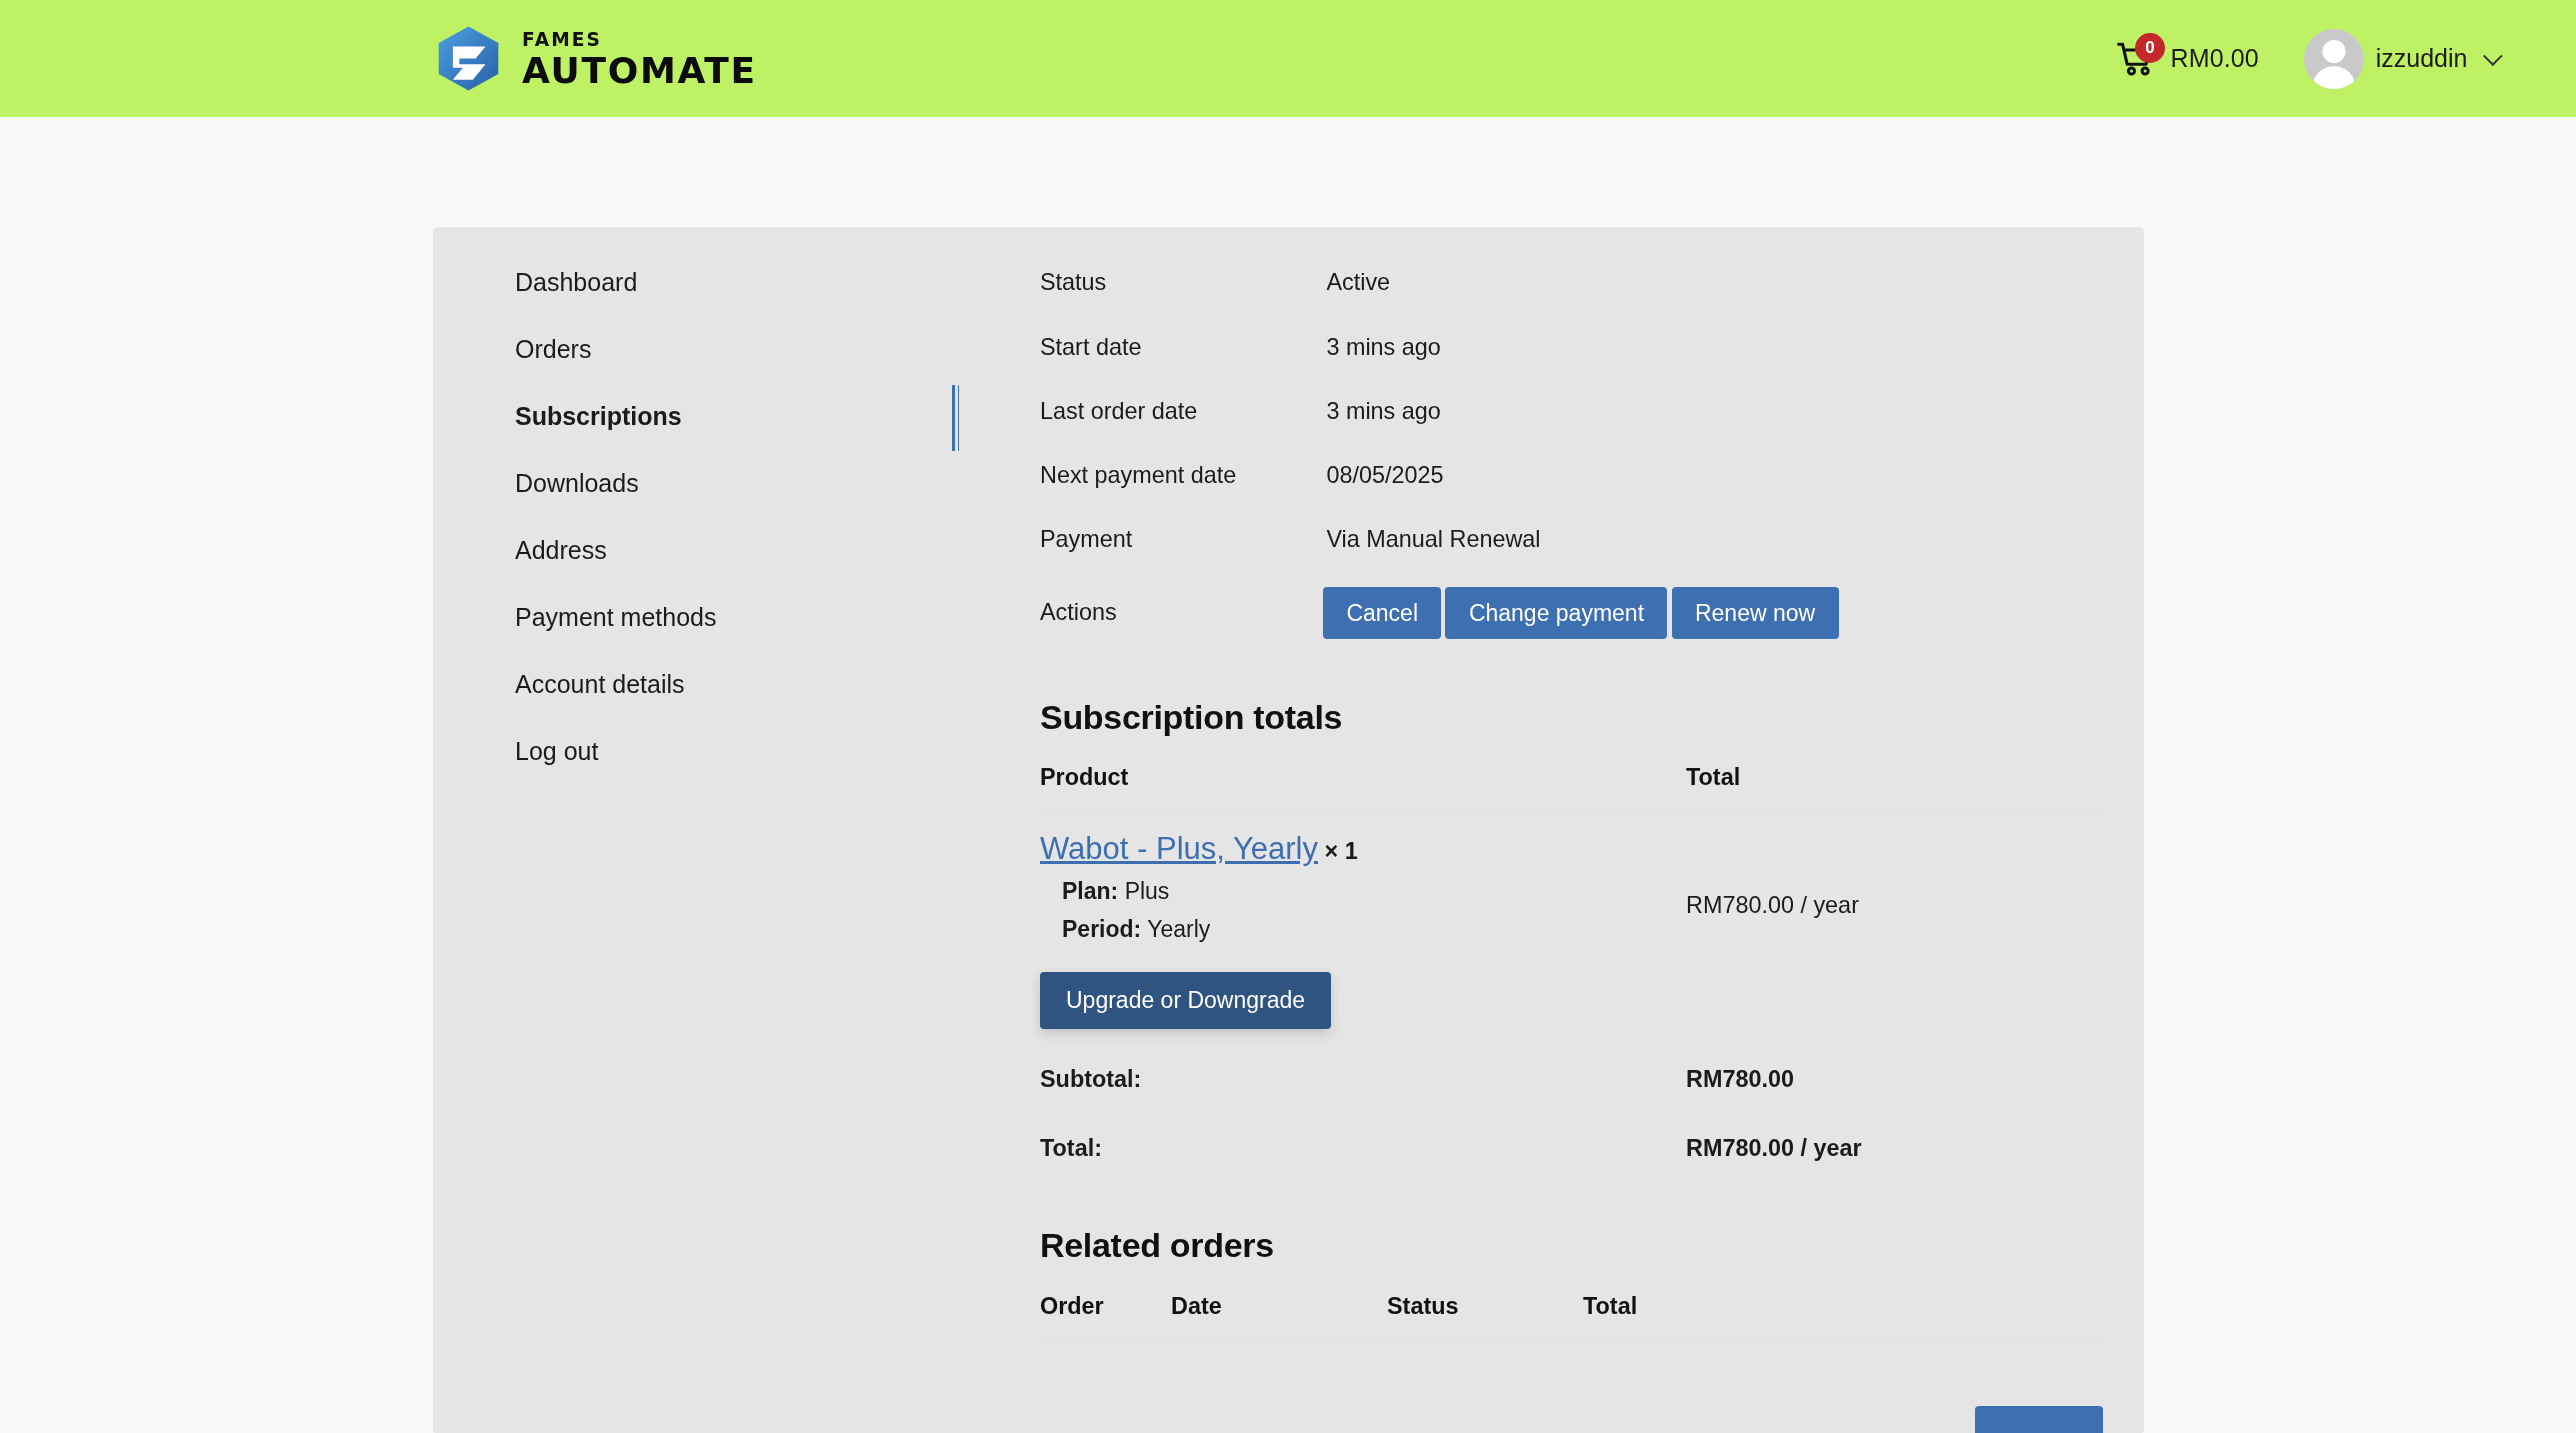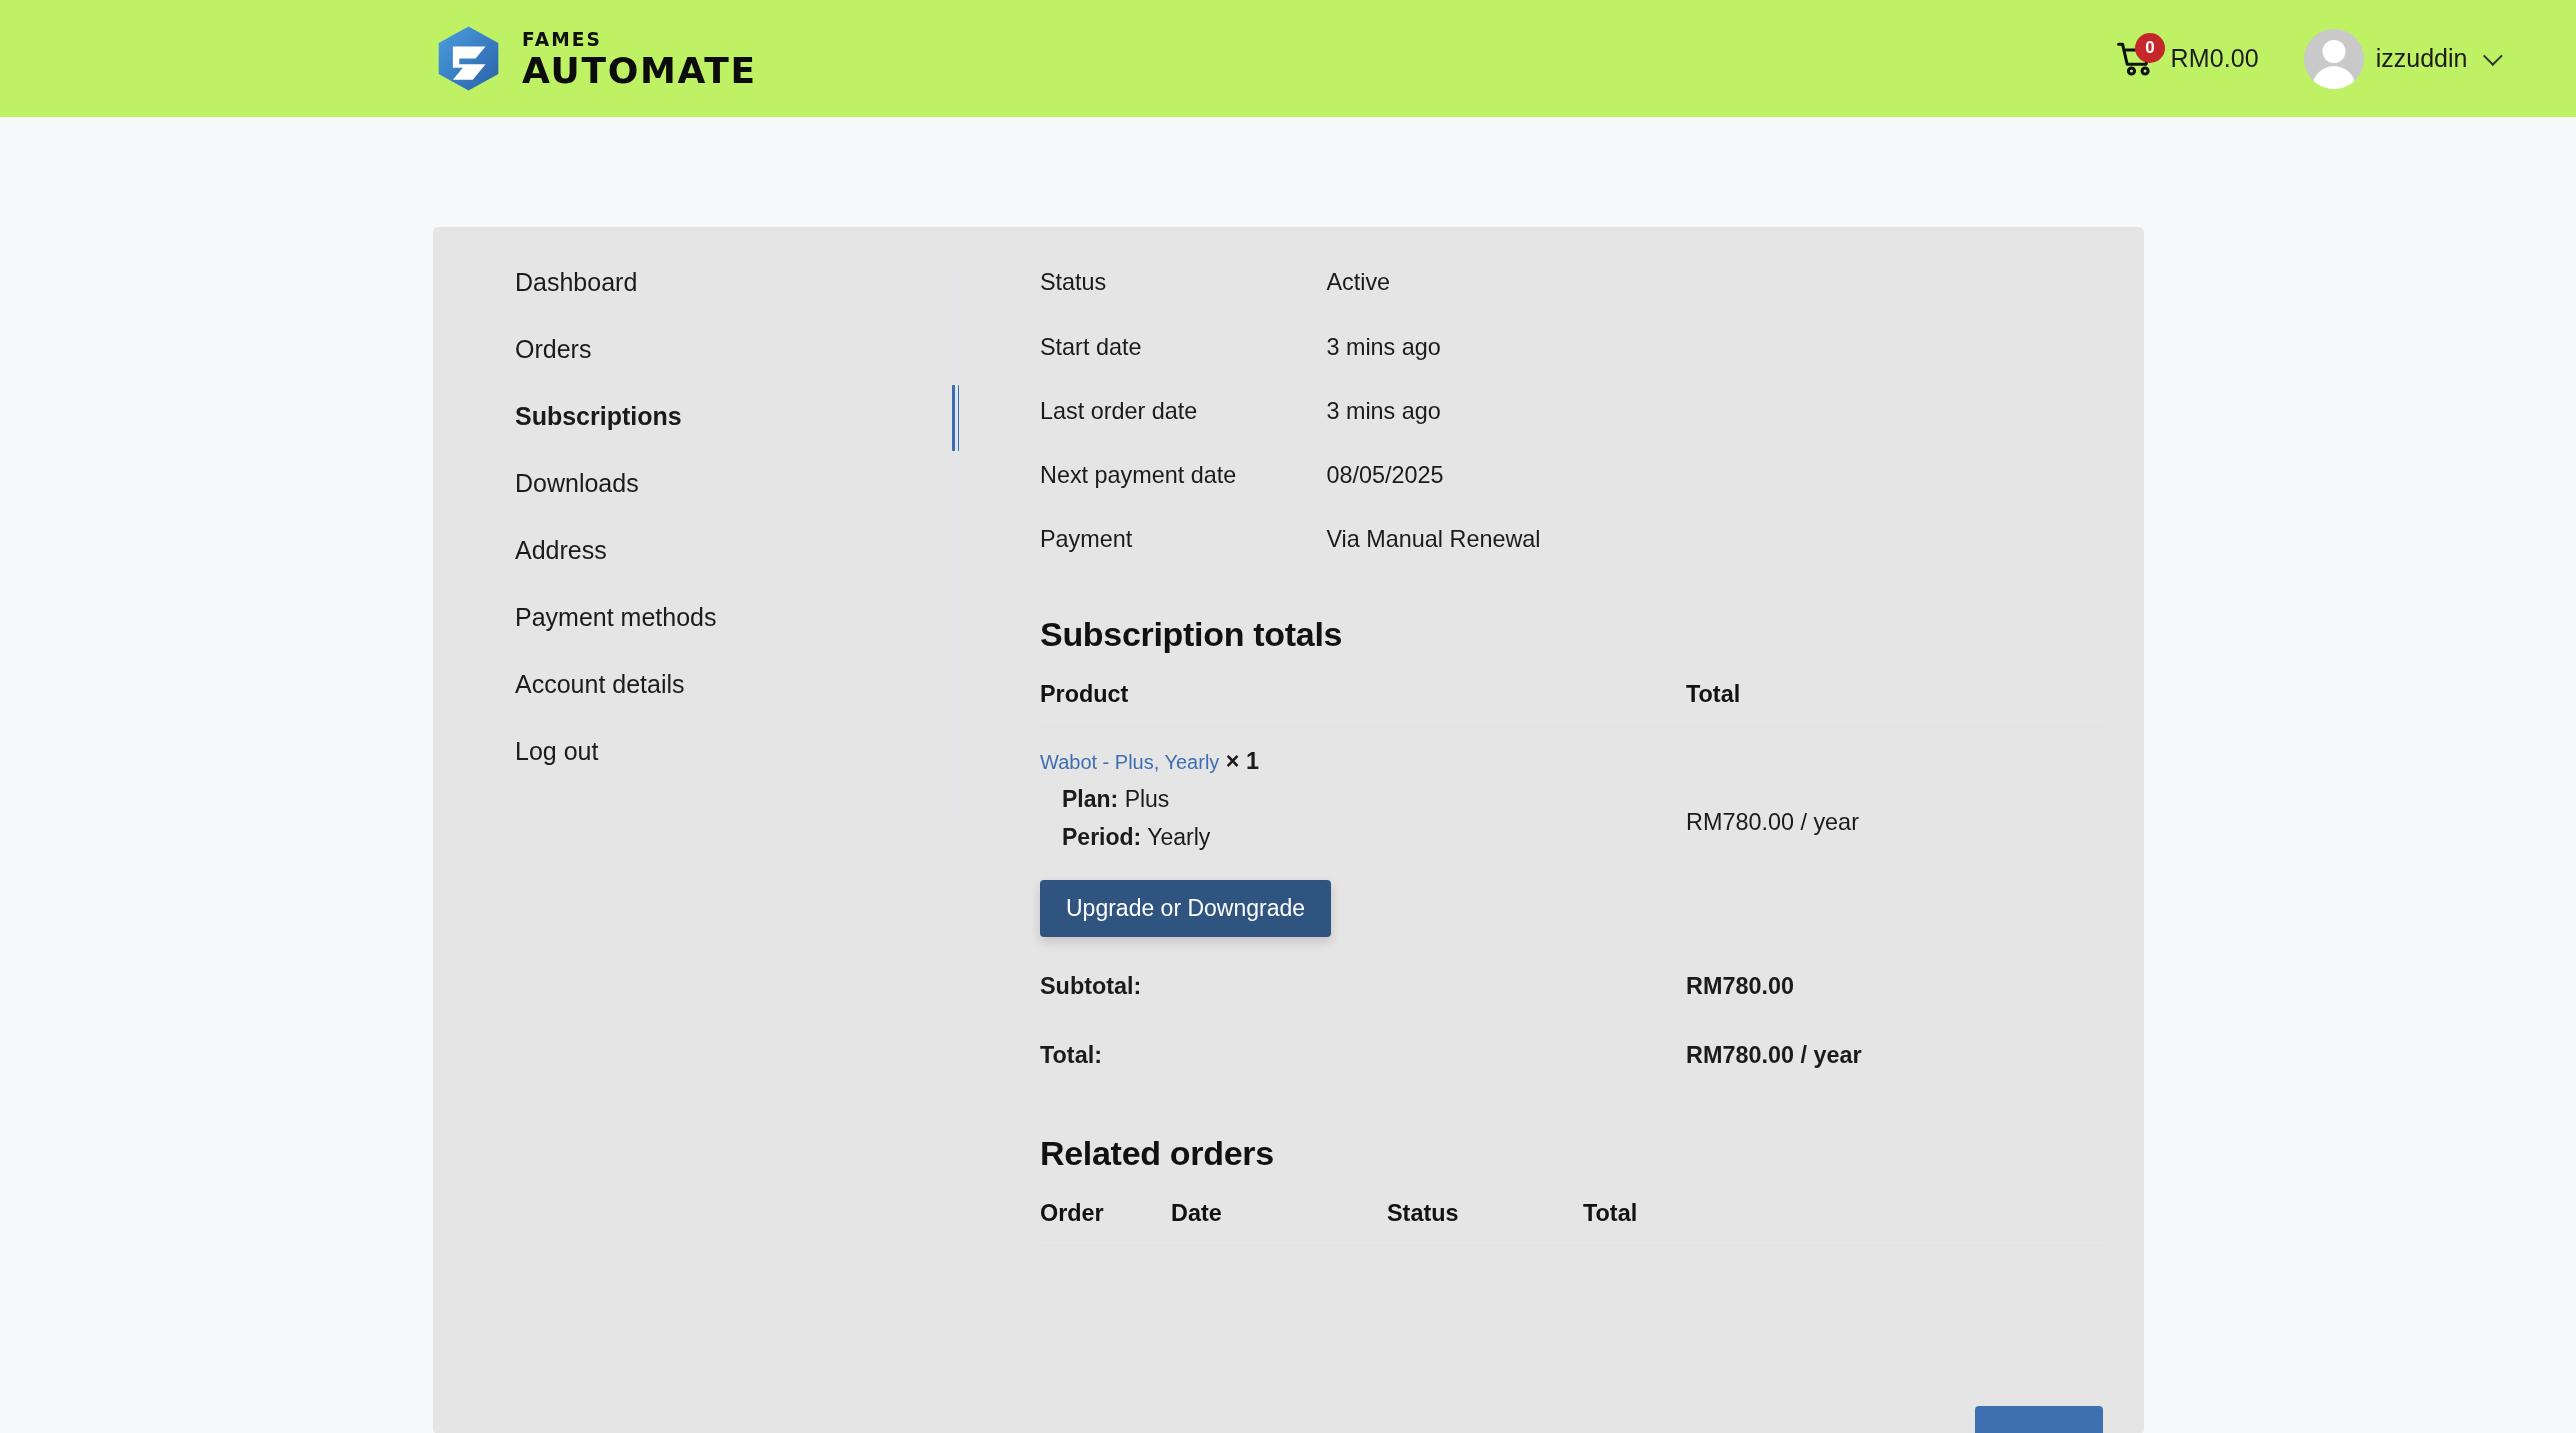--- a/index.html
+++ b/index.html
@@ -135,21 +135,21 @@
   .totals-table th {
     text-align: left; font-size: 23.4px; font-weight: 700; color: #121212;
     padding: 0 0 18px 0; border-bottom: 1.4px solid #dfe3e7;
   }
   .totals-table th.col-product { width: 646px; }
   .totals-table td {
     font-size: 23.4px; color: #1b1b1b; vertical-align: top;
     padding: 20.6px 0 0 0; border-bottom: 1.4px solid #e4e7ea;
   }
   .prod-link {
-    color: #3d6fb0; font-size: 20px; cursor: pointer;
+    color: #3d6fb0; text-decoration: underline; font-size: 31px; cursor: pointer;
   }
   .qty { font-weight: 700; }
   .meta-line { font-size: 23px; margin-top: 11px; padding-left: 22px; }
   .meta-line b { font-weight: 700; }
   .upgrade-btn {
     margin: 29px 0 15px 0;
     background: #2f5480; color: #fff; border: none; border-radius: 4.1px;
     font-size: 23px; font-family: "Liberation Sans", sans-serif;
     padding: 15px 26px; cursor: pointer;
     box-shadow: 0 4.1px 11px rgba(0,0,0,.14);
@@ -249,20 +249,30 @@
         <td class="val-col">3 mins ago</td>
       </tr>
       <tr>
         <td class="th-col">Next payment date</td>
         <td class="val-col">08/05/2025</td>
       </tr>
       <tr>
         <td class="th-col">Payment</td>
         <td class="val-col">Via Manual Renewal</td>
       </tr>
+      <tr>
+        <td class="th-col">Actions</td>
+        <td class="val-col actions-cell">
+          <div class="btn-row">
+            <button class="btn">Cancel</button>
+            <button class="btn">Change payment</button>
+            <button class="btn">Renew now</button>
+          </div>
+        </td>
+      </tr>
     </tbody>
       </table>
 
     <h2 class="section-title">Subscription totals</h2>
 
     <table class="totals-table">
       <tbody>
           <tr>
         <th class="col-product">Product</th>
         <th>Total</th>

